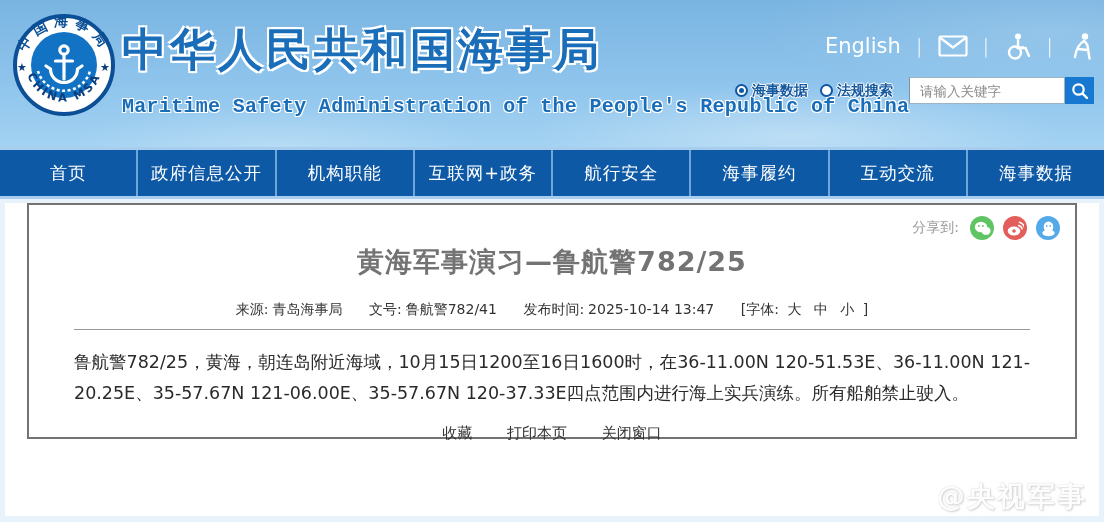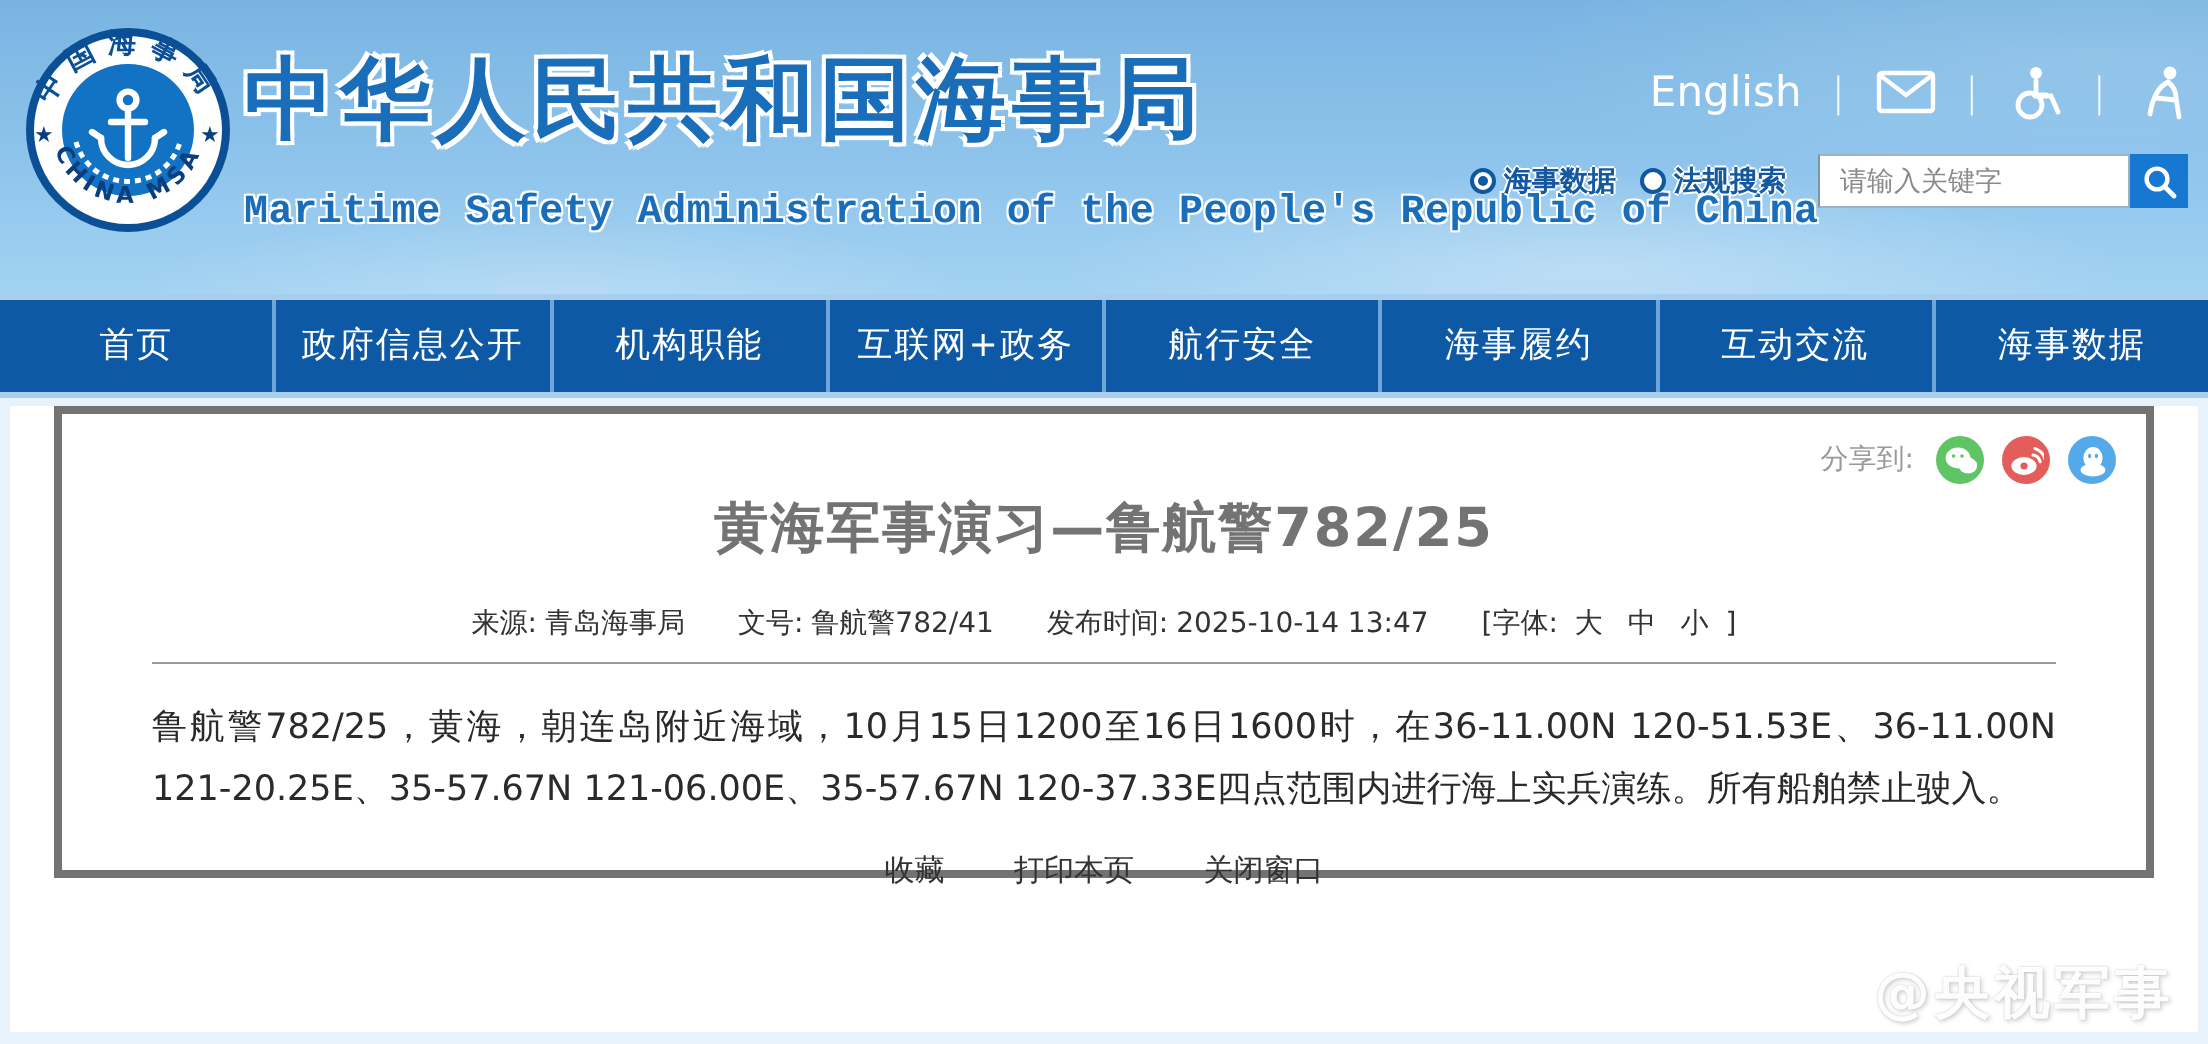--- a/index.html
+++ b/index.html
@@ -56,21 +56,21 @@
     flex:1; text-align:center; line-height:46px; color:#fff; font-size:17.5px;
     cursor:pointer; border-right:2px solid #6fa6d9; letter-spacing:1px;
   }
   .nav-item:last-child { border-right:none; }
   
   .page-body { background:#fff; margin:0 5px; height:313px; position:relative; }
   .breadcrumb { padding:9px 6px 4px 9px; font-size:13.5px; color:#666; }
   .crumb { color:#555; cursor:pointer; }
   .crumb.current { cursor:default; color:#666; }
   .crumb-sep { color:#a9a9a9; margin:0 7px; font-size:12px; }
-  .content-box { margin:4px 22px 0; border:4px solid #737373; height:236px; position:relative; background:#fff; }
+  .content-box { margin:4px 22px 0; border:2px solid #737373; height:236px; position:relative; background:#fff; }
   .share-row { position:absolute; top:11px; right:15px; display:flex; align-items:center; gap:9px; }
   .share-label { font-size:14px; color:#999; margin-right:2px; }
   .share-icon { width:24px; height:24px; border-radius:50%; display:inline-flex; align-items:center; justify-content:center; cursor:pointer; }
   .share-icon.wechat { background:#5fc463; }
   .share-icon.weibo  { background:#e35d5b; }
   .share-icon.qq     { background:#54a9e9; }
   .article-title { margin-top:39px; text-align:center; font-size:27px; font-weight:bold; color:#737373; letter-spacing:1px; }
   .meta-row { margin-top:21px; text-align:center; font-size:14px; color:#333; }
   .meta-group { margin:0 11px; white-space:nowrap; }
   .meta-label { margin-right:4px; }

